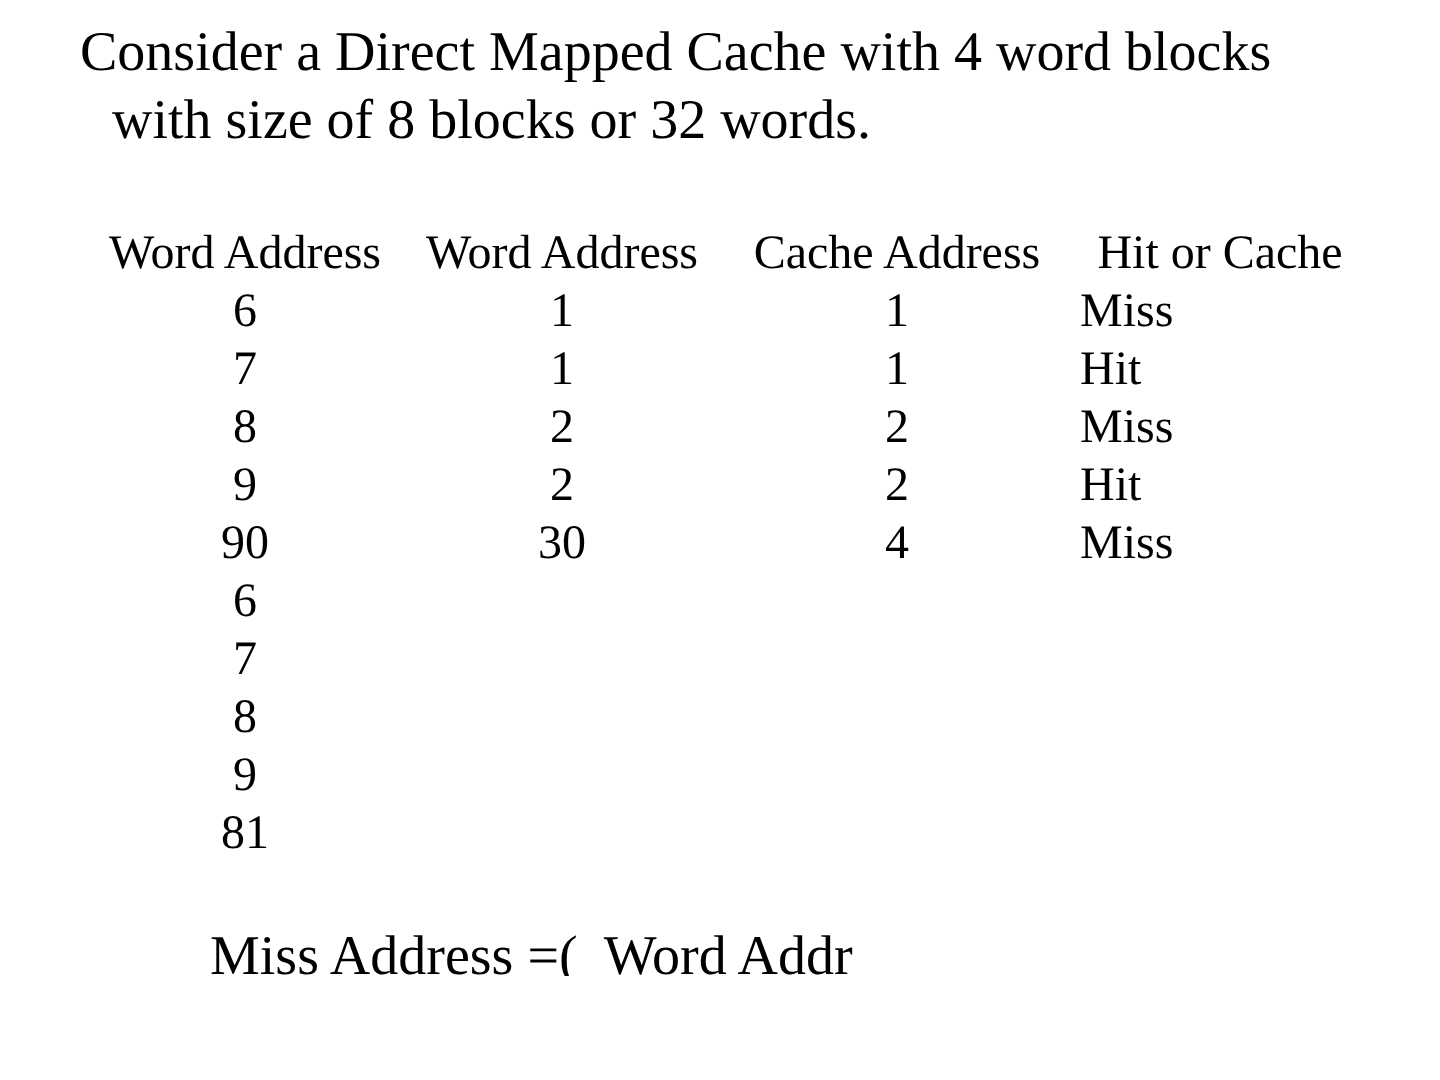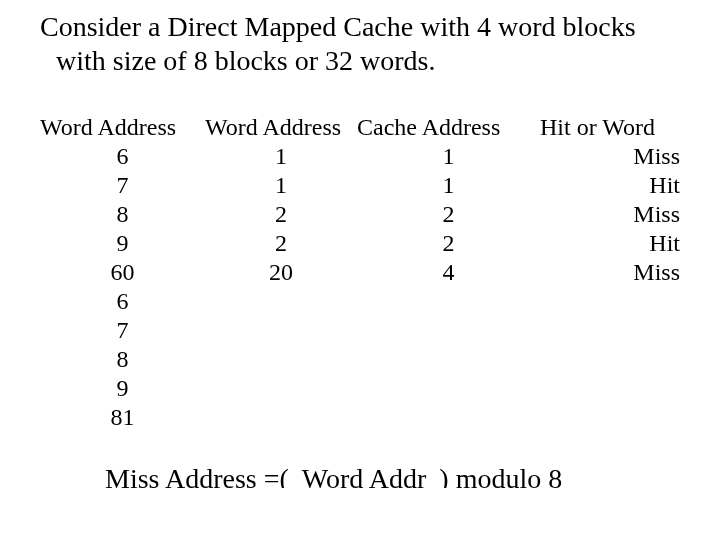--- a/index.html
+++ b/index.html
@@ -38,25 +38,25 @@
     font-size: 24px;
     line-height: 29px;
   }
   table.ref th, table.ref td {
     padding: 0;
     font-weight: normal;
     height: 29px;
     vertical-align: top;
     white-space: nowrap;
   }
-  th.h1, th.h2, th.h3, th.h4 { text-align: left; }
+  th.h1, th.h2, th.h3, th.h4 { text-align: center; }
   td.c1 { text-align: center; }
   td.c2 { text-align: center; padding-right: 32px; }
   td.c3 { text-align: center; padding-right: 80px; }
-  td.c4 { text-align: right; padding-left: 5px; }
+  td.c4 { text-align: left; padding-left: 5px; }
 
   
   .formula {
     position: absolute;
     left: 105px;
     top: 462px;
     font-size: 28px;
     line-height: 34px;
     white-space: pre;
   }
@@ -96,21 +96,21 @@
       <col style="width:165px">
       <col style="width:152px">
       <col style="width:183px">
       <col style="width:140px">
     </colgroup>
     <thead>
       <tr>
         <th class="h1">Word Address</th>
         <th class="h2">Word Address</th>
         <th class="h3">Cache Address</th>
-        <th class="h4">Hit or Word</th>
+        <th class="h4">Hit or Cache</th>
       </tr>
     </thead>
     <tbody>
       <tr>
         <td class="c1">6</td>
         <td class="c2">1</td>
         <td class="c3">1</td>
         <td class="c4">Miss</td>
       </tr>
       <tr>
@@ -125,22 +125,22 @@
         <td class="c3">2</td>
         <td class="c4">Miss</td>
       </tr>
       <tr>
         <td class="c1">9</td>
         <td class="c2">2</td>
         <td class="c3">2</td>
         <td class="c4">Hit</td>
       </tr>
       <tr>
-        <td class="c1">60</td>
-        <td class="c2">20</td>
+        <td class="c1">90</td>
+        <td class="c2">30</td>
         <td class="c3">4</td>
         <td class="c4">Miss</td>
       </tr>
       <tr>
         <td class="c1">6</td>
         <td class="c2"></td>
         <td class="c3"></td>
         <td class="c4"></td>
       </tr>
       <tr>
@@ -163,15 +163,15 @@
       </tr>
       <tr>
         <td class="c1">81</td>
         <td class="c2"></td>
         <td class="c3"></td>
         <td class="c4"></td>
       </tr>
     </tbody>
   </table>
 
-  <div class="formula"><span>Miss Address =( </span><span class="frac"><span class="num">Word Addr</span><span class="denom">4</span></span><span> ) modulo 8</span></div>
+  <div class="formula"><span>Miss Address =( </span><span class="frac"><span class="num">Word Addr</span><span class="denom">4</span></span></div>
 
 </div>
 
 </body></html>

